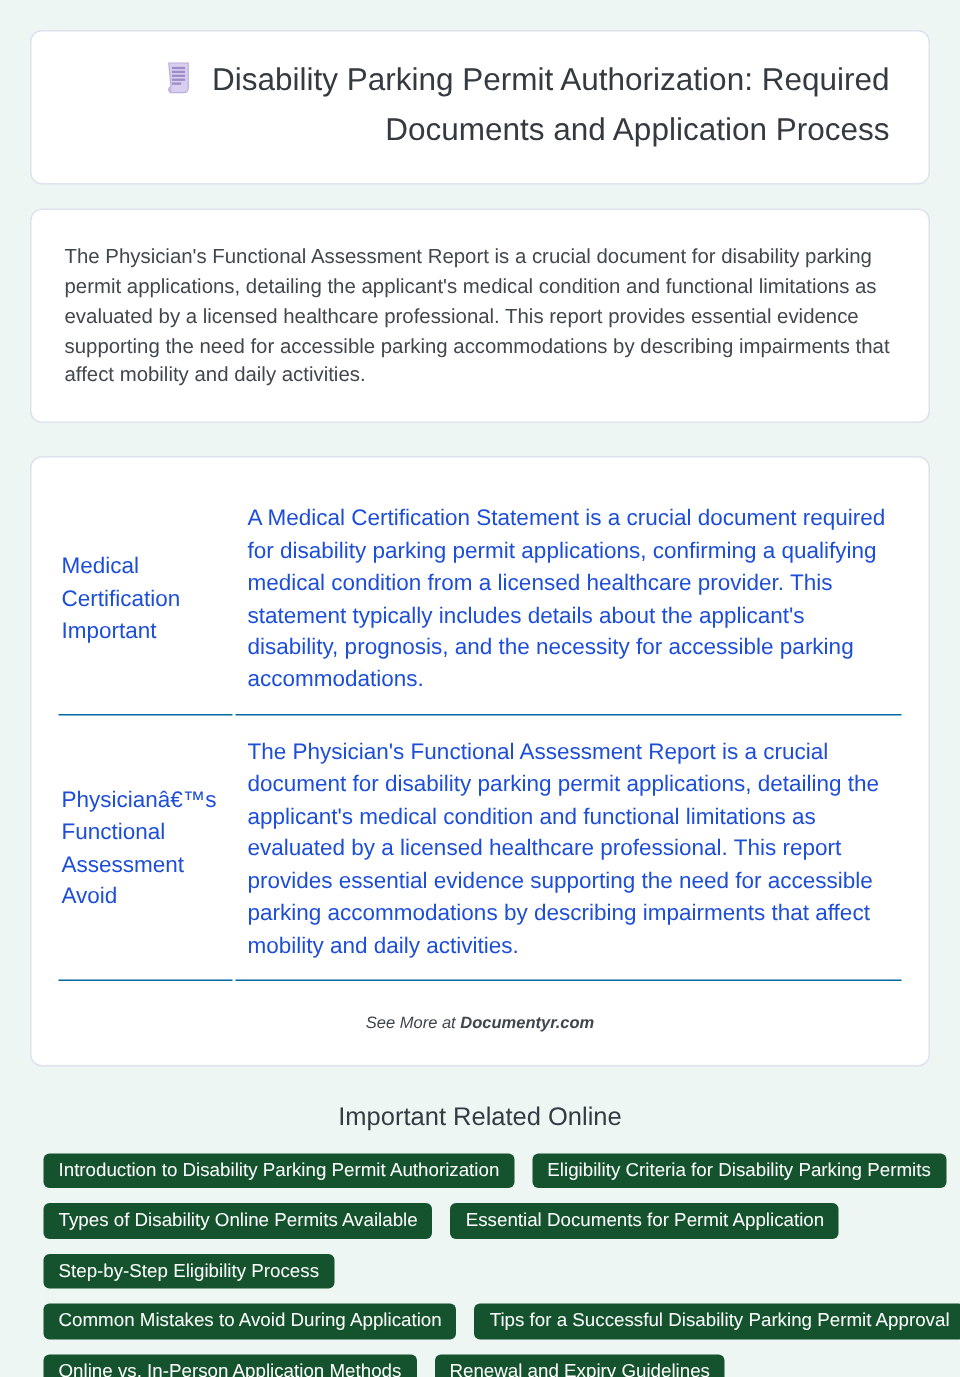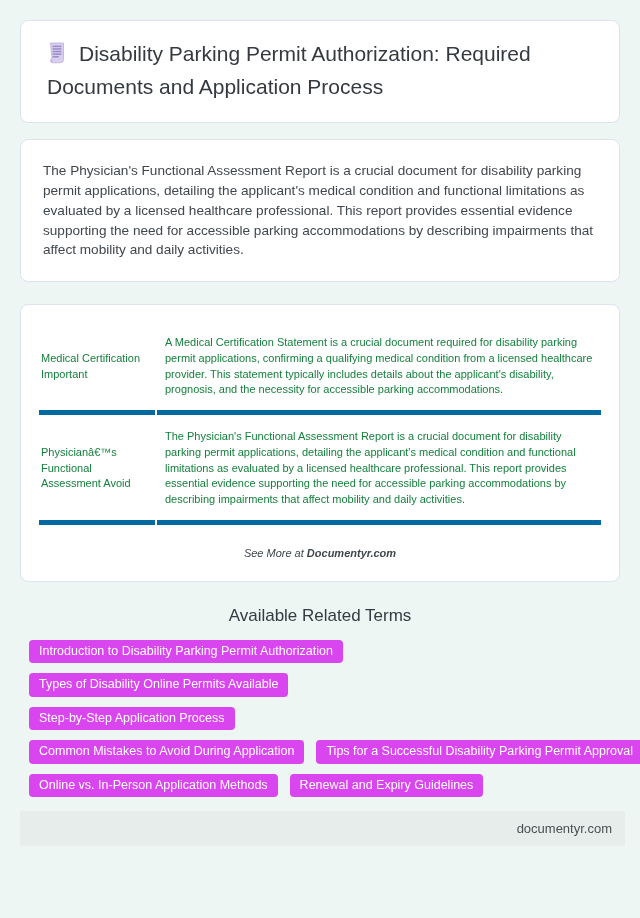--- a/index.html
+++ b/index.html
@@ -18,44 +18,44 @@
     border-radius: 8px;
     margin-left: 20px;
     margin-right: 20px;
   }
   
   .header-card { margin-top: 20px; padding: 18px 26px 20px; }
   .title {
     font-size: 21px;
     line-height: 1.43;
     color: #343a40;
-    text-align: left;
+    text-align: right;
     font-weight: 400;
   }
   .doc-icon { display: inline-block; vertical-align: -3px; margin-right: 12px; }
   
   .intro-card {
     margin-top: 16px;
     padding: 21px 22px;
     font-size: 13.6px;
     line-height: 1.46;
     color: #40474d;
   }
   
   .table-card { margin-top: 22px; padding: 16px 16px 12px; }
   table.terms {
     width: 100%;
     border-collapse: separate;
     border-spacing: 2px;
   }
   table.terms td {
-    border-bottom: 5px solid #0369a1;
-    font-size: 11px;
+    border-bottom: 1px solid #0369a1;
+    font-size: 15px;
     line-height: 1.43;
-    color: #15803d;
+    color: #1d4ed8;
     vertical-align: middle;
   }
   td.term-cell { width: 116px; padding: 12px 2px; }
   td.def-cell  { padding: 12px 2px 12px 8px; }
   .see-more {
     text-align: center;
     font-style: italic;
     font-size: 11px;
     color: #3f464c;
     margin: 20px 0 10px;
@@ -65,21 +65,21 @@
   .related-heading {
     margin-top: 24px;
     text-align: center;
     font-size: 17px;
     font-weight: 400;
     color: #343b42;
   }
   .tag-rows { margin: 14px 0 0 29px; }
   .tag-row { display: flex; flex-wrap: nowrap; margin-bottom: 10px; }
   .tag {
-    background: #d946ef;
+    background: #14532d;
     color: #ffffff;
     font-size: 12.5px;
     line-height: 1;
     padding: 5px 10px 6px;
     border-radius: 4px;
     margin-right: 12px;
     white-space: nowrap;
   }
   
   .footer-bar {
@@ -127,31 +127,33 @@
         <td class="term-cell">Physicianâ€™s Functional Assessment Avoid</td>
         <td class="def-cell">The Physician's Functional Assessment Report is a crucial document for disability parking permit applications, detailing the applicant's medical condition and functional limitations as evaluated by a licensed healthcare professional. This report provides essential evidence supporting the need for accessible parking accommodations by describing impairments that affect mobility and daily activities.</td>
       </tr>
     </tbody>
   </table>
   <div class="see-more">
     <span>See More at </span><span class="site">Documentyr.com</span>
   </div>
 </div>
 
-<div class="related-heading">Available Related Terms</div>
+<div class="related-heading">Important Related Online</div>
 
 <div class="tag-rows">
   <div class="tag-row">
     <span class="tag">Introduction to Disability Parking Permit Authorization</span>
+    <span class="tag">Eligibility Criteria for Disability Parking Permits</span>
   </div>
   <div class="tag-row">
     <span class="tag">Types of Disability Online Permits Available</span>
+    <span class="tag">Essential Documents for Permit Application</span>
   </div>
   <div class="tag-row">
-    <span class="tag">Step-by-Step Application Process</span>
+    <span class="tag">Step-by-Step Eligibility Process</span>
   </div>
   <div class="tag-row">
     <span class="tag">Common Mistakes to Avoid During Application</span>
     <span class="tag">Tips for a Successful Disability Parking Permit Approval</span>
   </div>
   <div class="tag-row">
     <span class="tag">Online vs. In-Person Application Methods</span>
     <span class="tag">Renewal and Expiry Guidelines</span>
   </div>
 </div>

